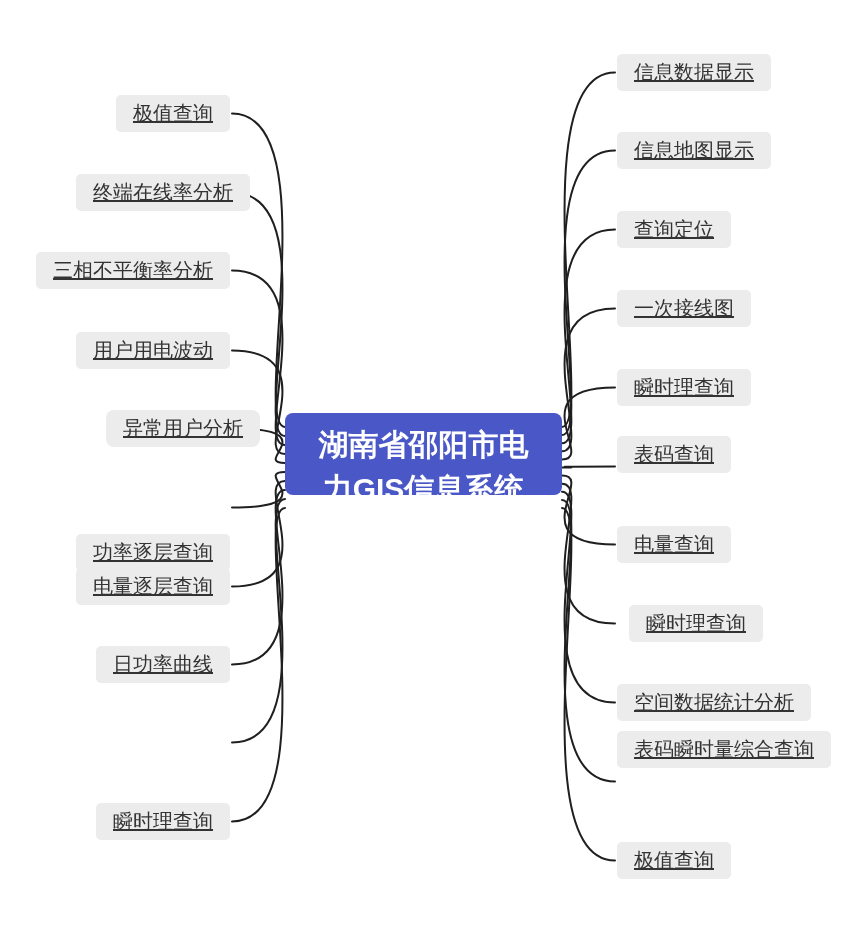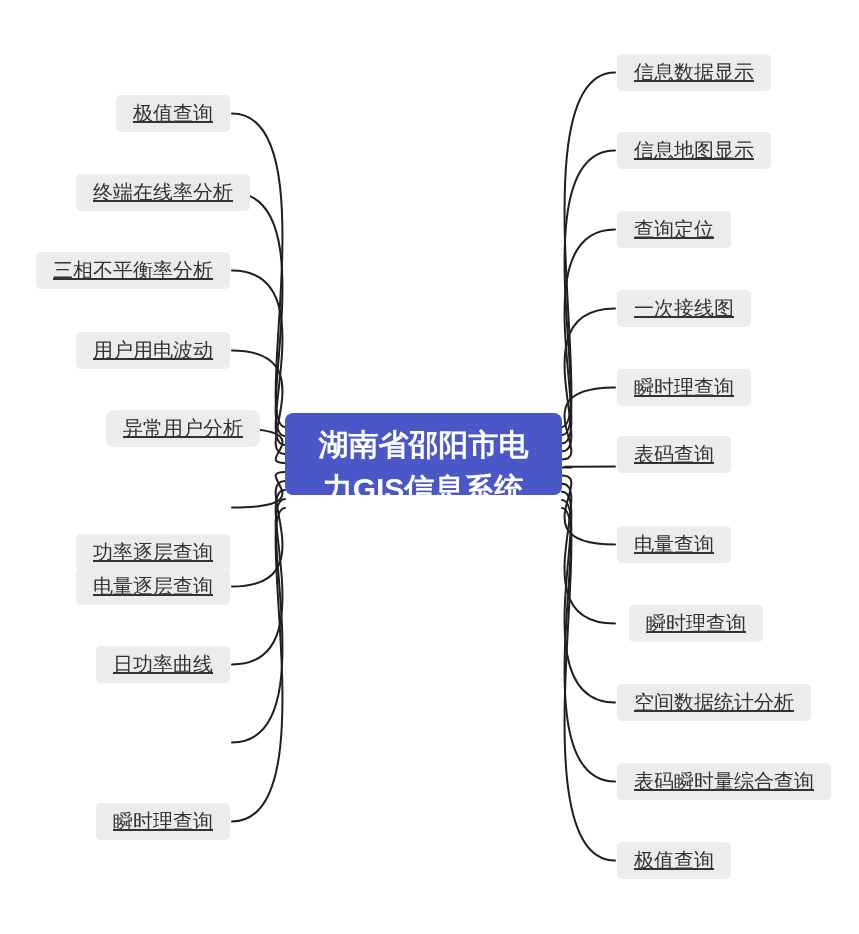--- a/index.html
+++ b/index.html
@@ -100,16 +100,16 @@
 
   <div class="branch-node node-right" style="left:617px; top:54px;">信息数据显示</div>
   <div class="branch-node node-right" style="left:617px; top:132px;">信息地图显示</div>
   <div class="branch-node node-right" style="left:617px; top:211px;">查询定位</div>
   <div class="branch-node node-right" style="left:617px; top:290px;text-align:right;">一次接线图</div>
   <div class="branch-node node-right" style="left:617px; top:369px;">瞬时理查询</div>
   <div class="branch-node node-right" style="left:617px; top:436px;">表码查询</div>
   <div class="branch-node node-right" style="left:617px; top:526px;">电量查询</div>
   <div class="branch-node node-right" style="left:617px; top:605px;margin-left:12px;">瞬时理查询</div>
   <div class="branch-node node-right" style="left:617px; top:684px;">空间数据统计分析</div>
-  <div class="branch-node node-right" style="left:617px; top:763px;">表码瞬时量综合查询</div>
+  <div class="branch-node node-right" style="left:617px; top:731px;">表码瞬时量综合查询</div>
   <div class="branch-node node-right" style="left:617px; top:842px;">极值查询</div>
 
 </div>
 
 </body></html>

